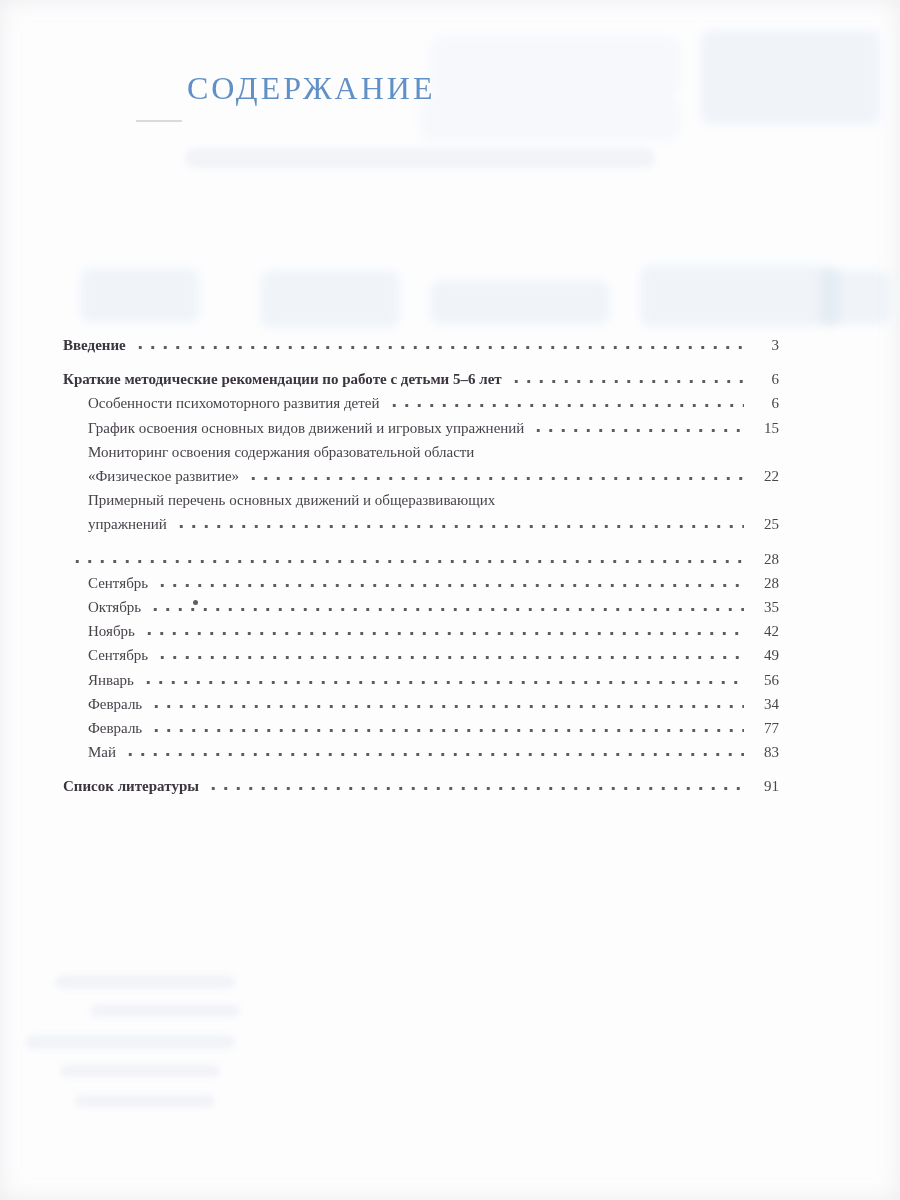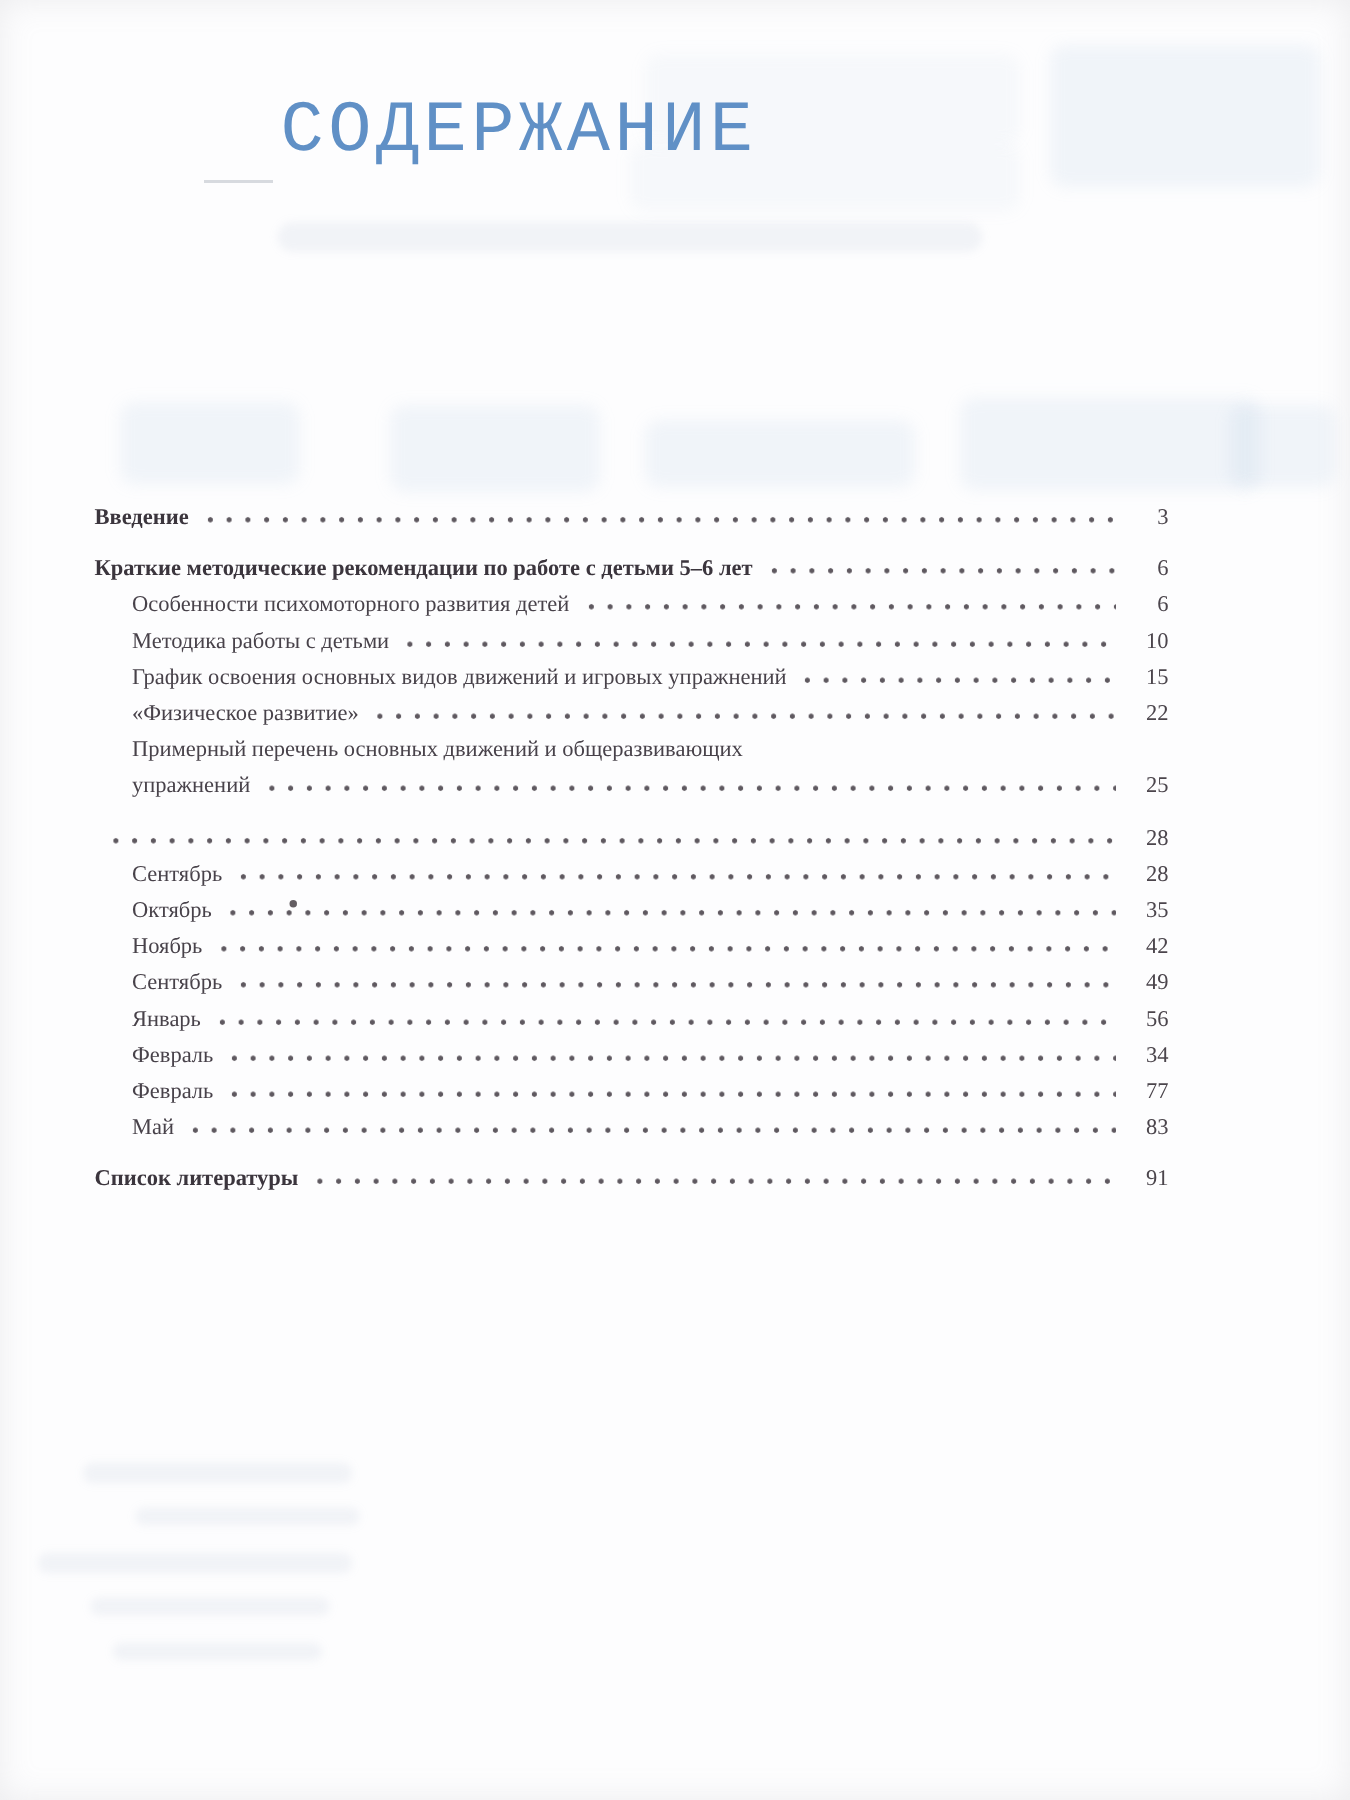--- a/index.html
+++ b/index.html
@@ -15,22 +15,22 @@
     overflow: hidden;
     font-family: "Liberation Serif", "DejaVu Serif", serif;
     box-shadow: inset 0 0 22px rgba(160,160,165,0.18);
   }
 
   
   .title {
     position: absolute;
     left: 187px;
     top: 68px;
-    font-family: Liberation Mono, monospace;
-    font-size: 48px;
+    font-family: Liberation Serif, serif;
+    font-size: 32px;
     line-height: 40px;
     letter-spacing: 3px;
     font-weight: 400;
     color: #6090c6;
   }
 
   
   .toc {
     position: absolute;
     left: 63px;
@@ -130,28 +130,28 @@
     <span class="label">Краткие методические рекомендации по работе с детьми 5–6 лет</span>
     <span class="dots"></span>
     <span class="page-num">6</span>
   </div>
       <div class="toc-row indent">
     <span class="label">Особенности психомоторного развития детей</span>
     <span class="dots"></span>
     <span class="page-num">6</span>
   </div>
       <div class="toc-row indent">
-    <span class="label">Методика работы с детьми</span>
-    <span class="dots"></span>
-    <span class="page-num">10</span>
-  </div>
-      <div class="toc-row indent">
     <span class="label">График освоения основных видов движений и игровых упражнений</span>
     <span class="dots"></span>
     <span class="page-num">15</span>
+  </div>
+      <div class="toc-row indent no-leader">
+    <span class="label">Мониторинг освоения содержания образовательной области</span>
+    <span class="dots"></span>
+
   </div>
       <div class="toc-row indent">
     <span class="label">«Физическое развитие»</span>
     <span class="dots"></span>
     <span class="page-num">22</span>
   </div>
       <div class="toc-row indent no-leader">
     <span class="label">Примерный перечень основных движений и общеразвивающих</span>
     <span class="dots"></span>
 

